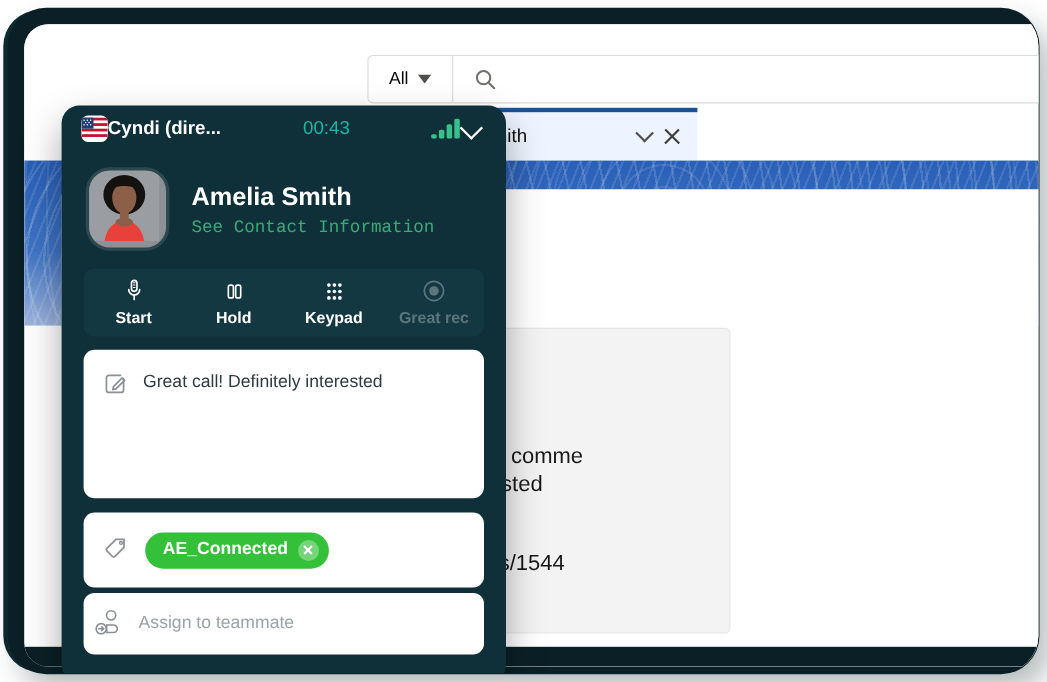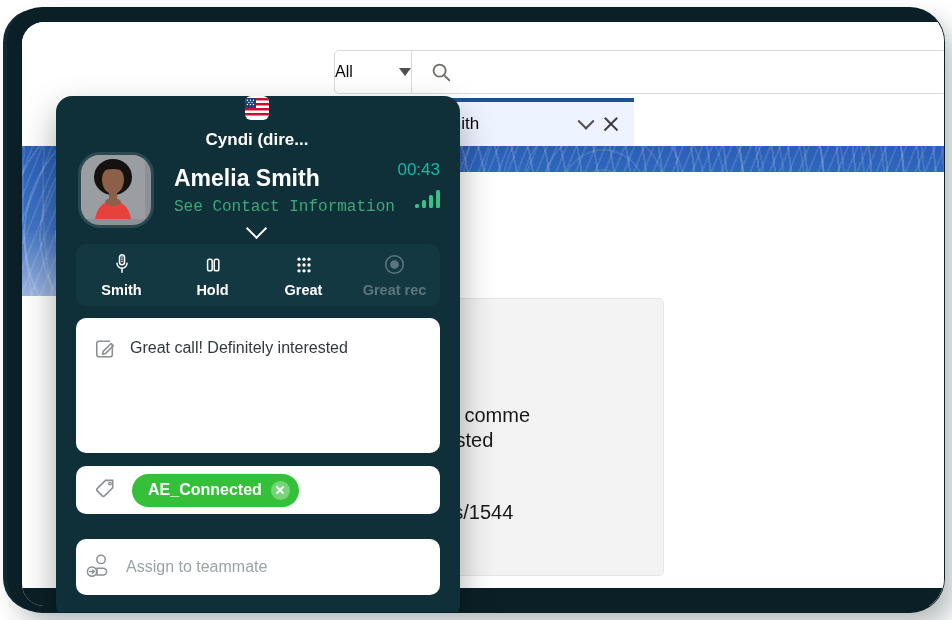--- a/index.html
+++ b/index.html
@@ -61,21 +61,21 @@
     border: 1px solid #dddbda;
     border-radius: 5px;
     background: #fff;
     width: 640px;
     box-sizing: border-box;
   }
   #scope-select {
     width: 76px;
     display: flex;
     align-items: center;
-    justify-content: space-between;
+    justify-content: center;
     gap: 9px;
     border-right: 1px solid #dddbda;
     color: #080707;
     font-size: 16px;
   }
   .caret-down {
     width: 0; height: 0;
     border-left: 6px solid transparent;
     border-right: 6px solid transparent;
     border-top: 8px solid #514f4d;
@@ -299,22 +299,20 @@
     overflow: hidden;
   }
   #ac-header {
     position: absolute;
     left: 0; top: 0;
     width: 100%; height: 42px;
     display: flex;
     align-items: center;
     padding: 0 20px 0 18px;
     box-sizing: border-box;
-    gap: 10px;
-    flex-direction: column;
   }
   #flag {
     width: 24px; height: 24px;
     border-radius: 6px;
     overflow: hidden;
     flex: 0 0 auto;
     position: relative;
     background: #fff;
   }
   #ac-caller {
@@ -425,21 +423,21 @@
     gap: 14px;
     align-items: flex-start;
   }
   #ac-note .txt {
     font-size: 16px;
     color: #2f3a3d;
     line-height: 1.25;
   }
   #ac-tags {
     top: 370px;
-    height: 48px;
+    height: 68px;
     display: flex;
     align-items: center;
     padding: 0 18px;
     gap: 14px;
   }
   .tag-pill {
     background: #35c03a;
     color: #ffffff;
     font-size: 16px;
     font-weight: bold;
@@ -639,21 +637,21 @@
         <span class="ico">
           <svg width="20" height="22" viewBox="0 0 24 26">
             <rect x="9" y="2" width="6" height="12" rx="3" fill="none" stroke="#ffffff" stroke-width="1.8"></rect>
             <path d="M6 12a6 6 0 0 0 12 0" fill="none" stroke="#ffffff" stroke-width="1.8" stroke-linecap="round"></path>
             <line x1="12" y1="18" x2="12" y2="23" stroke="#ffffff" stroke-width="1.8" stroke-linecap="round"></line>
             <line x1="10.6" y1="4.6" x2="13.4" y2="4.6" stroke="#ffffff" stroke-width="1.1"></line>
             <line x1="10.6" y1="7.2" x2="13.4" y2="7.2" stroke="#ffffff" stroke-width="1.1"></line>
             <line x1="10.6" y1="9.8" x2="13.4" y2="9.8" stroke="#ffffff" stroke-width="1.1"></line>
           </svg>
         </span>
-        <span class="lbl">Smith</span>
+        <span class="lbl">Start</span>
       </div>
 
       <div class="ctl">
         <span class="ico">
           <svg width="20" height="20" viewBox="0 0 24 24">
             <rect x="5.5" y="5" width="5.5" height="14" rx="2.2" fill="none" stroke="#ffffff" stroke-width="1.8"></rect>
             <rect x="13.5" y="5" width="5.5" height="14" rx="2.2" fill="none" stroke="#ffffff" stroke-width="1.8"></rect>
           </svg>
         </span>
         <span class="lbl">Hold</span>
@@ -666,21 +664,21 @@
               <circle cx="12" cy="5" r="2"></circle>
               <circle cx="18" cy="5" r="2"></circle>
             <circle cx="6" cy="12" r="2"></circle>
               <circle cx="12" cy="12" r="2"></circle>
               <circle cx="18" cy="12" r="2"></circle>
             <circle cx="6" cy="19" r="2"></circle>
               <circle cx="12" cy="19" r="2"></circle>
               <circle cx="18" cy="19" r="2"></circle>
           </svg>
         </span>
-        <span class="lbl">Great</span>
+        <span class="lbl">Keypad</span>
       </div>
 
       <div class="ctl dim">
         <span class="ico">
           <svg width="21" height="21" viewBox="0 0 24 24">
             <circle cx="12" cy="12" r="10" fill="none" stroke="#5c757c" stroke-width="1.8"></circle>
             <circle cx="12" cy="12" r="5" fill="#5c757c"></circle>
           </svg>
         </span>
         <span class="lbl">Great rec</span>

